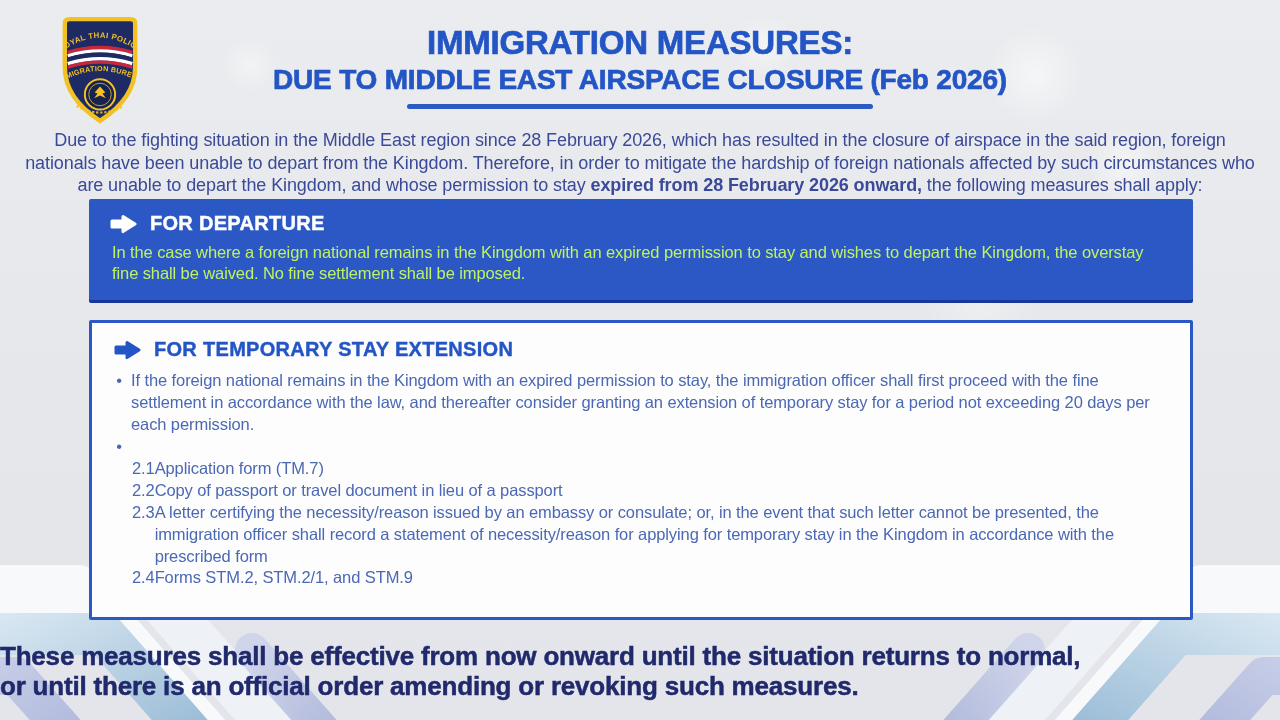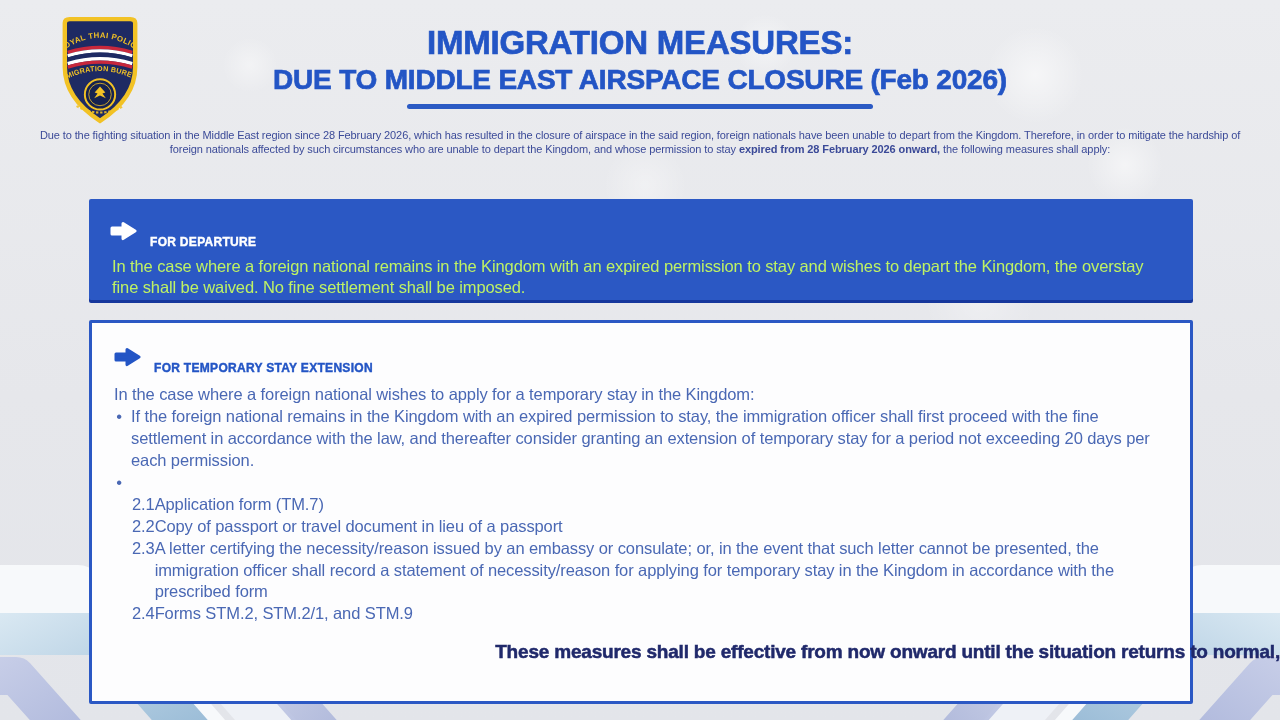--- a/index.html
+++ b/index.html
@@ -40,62 +40,62 @@
     font-size:28px; font-weight:800; color:#2355c5; letter-spacing:-.2px; margin-top:2px;
     -webkit-text-stroke:.7px #2355c5;
   }
   .title-underline{
     width:466px; height:5px; border-radius:3px; background:#2b5ac4;
     margin:8px auto 0 auto;
   }
 
   .intro{
     position:absolute; left:24px; right:24px; top:129px;
-    text-align:center; font-size:11px; line-height:1.26; color:#3b4a98;
+    text-align:center; font-size:18px; line-height:1.26; color:#3b4a98;
     letter-spacing:-.1px;
   }
   .intro b{ font-weight:700; }
 
   
   .card-heading{ display:flex; align-items:center; gap:13px; }
   .card-heading .htxt{
-    font-size:12px; font-weight:800; letter-spacing:.3px;margin-top:23px;
+    font-size:20px; font-weight:800; letter-spacing:.3px;
   }
   .arrow-ic{ width:27px; height:20px; flex:none; }
 
   .card-blue{
     position:absolute; left:89px; top:199px; width:1104px; height:101px;
     background:#2b58c4; border-radius:2px; padding:13px 21px 0 21px;
     box-shadow:0 3px 0 #16379c;
   }
   .card-blue .htxt{ color:#ffffff; -webkit-text-stroke:.4px #fff; }
   .card-blue .body{
     margin-top:7px; color:#bef264; font-size:16.5px; line-height:1.3; letter-spacing:-.1px;
     padding:0 2px;
   }
 
   .card-white{
-    position:absolute; left:89px; top:320px; width:1104px; height:384px;
+    position:absolute; left:89px; top:320px; width:1104px; height:300px;
     background:#fdfdfe; border:3px solid #2b58c4; border-radius:2px;
     padding:15px 20px 0 22px;
   }
   .card-white .htxt{ color:#2355c5; -webkit-text-stroke:.4px #2355c5; }
   .ext-body{
     margin-top:9px; color:#4a68b4; font-size:16.5px; line-height:1.33; letter-spacing:-.1px;
   }
   .b-row{ display:flex; gap:7px; }
   .b-mark{ flex:none; width:10px; text-align:center; }
   .doc-row{ display:flex; padding-left:18px; }
   .doc-num{ flex:none; }
   .doc-text{ flex:1; }
 
   
   .footer{
-    position:absolute; left:0; top:641px; width:1280px; text-align:right;
-    font-size:19px; font-weight:700; color:#20296b; line-height:1.17;
+    position:absolute; left:0; top:641px; width:1280px; text-align:left;
+    font-size:26px; font-weight:700; color:#20296b; line-height:1.17;
     -webkit-text-stroke:.5px #20296b; letter-spacing:-.2px;
   }
 </style>
 </head>
 <body>
 
 <div class="page">
 
   <svg class="ribbon left" viewBox="0 0 400 190">
     <defs>
@@ -175,21 +175,20 @@
   </div>
 
   <div class="card-white">
     <div class="card-heading">
       <svg class="arrow-ic" viewBox="0 0 27 20">
         <path d="M2 7 H13 V2.4 L25 10 L13 17.6 V13 H2 Z" fill="#2355c5" stroke="#2355c5" stroke-width="3" stroke-linejoin="round"></path>
       </svg>
       <span class="htxt">FOR TEMPORARY STAY EXTENSION</span>
     </div>
     <div class="ext-body">
-      <div>In the case where a foreign national wishes to apply for a temporary stay in the Kingdom:</div>
       <div class="b-row">
         <span class="b-mark">•</span>
         <span>If the foreign national remains in the Kingdom with an expired permission to stay, the immigration officer shall first proceed with the fine settlement in accordance with the law, and thereafter consider granting an extension of temporary stay for a period not exceeding 20 days per each permission.</span>
       </div>
       <div class="b-row">
         <span class="b-mark">•</span>
       </div>
       <div class="doc-row">
         <span class="doc-num">2.1</span>
         <span class="doc-text">Application form (TM.7)</span>
@@ -204,15 +203,16 @@
       </div>
       <div class="doc-row">
         <span class="doc-num">2.4</span>
         <span class="doc-text">Forms STM.2, STM.2/1, and STM.9</span>
       </div>
     </div>
   </div>
 
   <div class="footer">
     <div>These measures shall be effective from now onward until the situation returns to normal,</div>
+    <div>or until there is an official order amending or revoking such measures.</div>
   </div>
 
 </div>
 
 </body></html>

